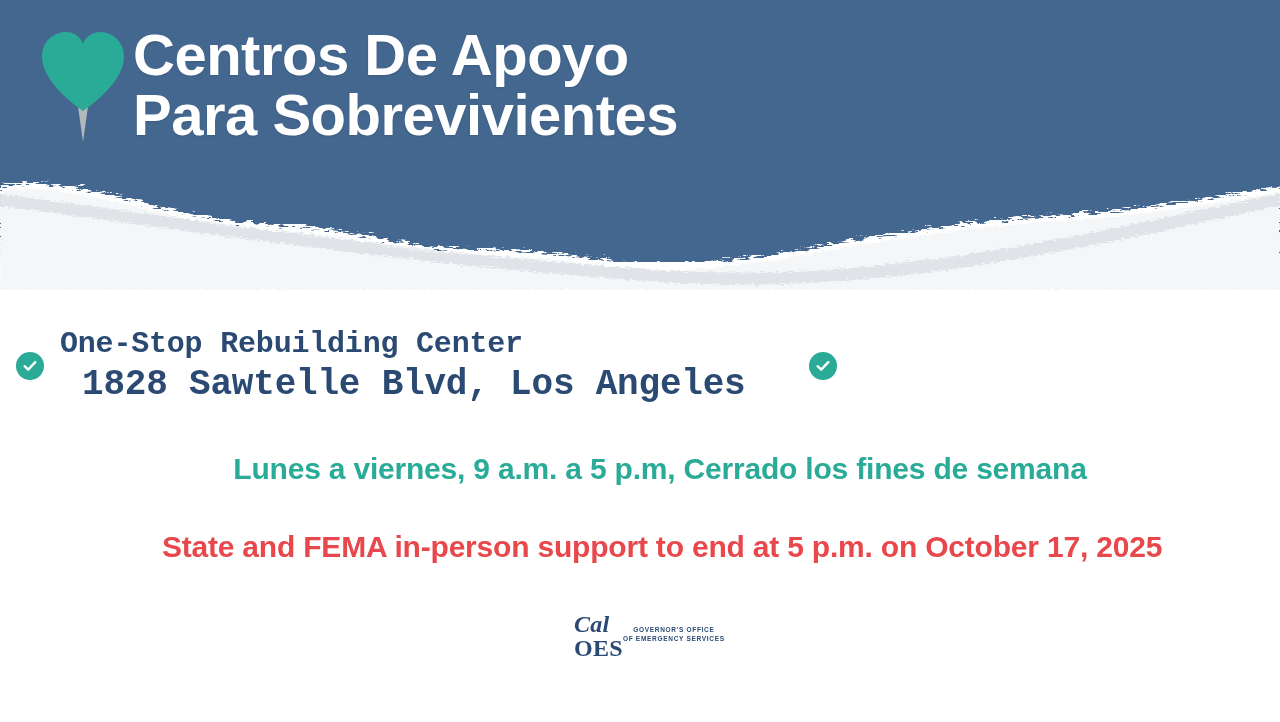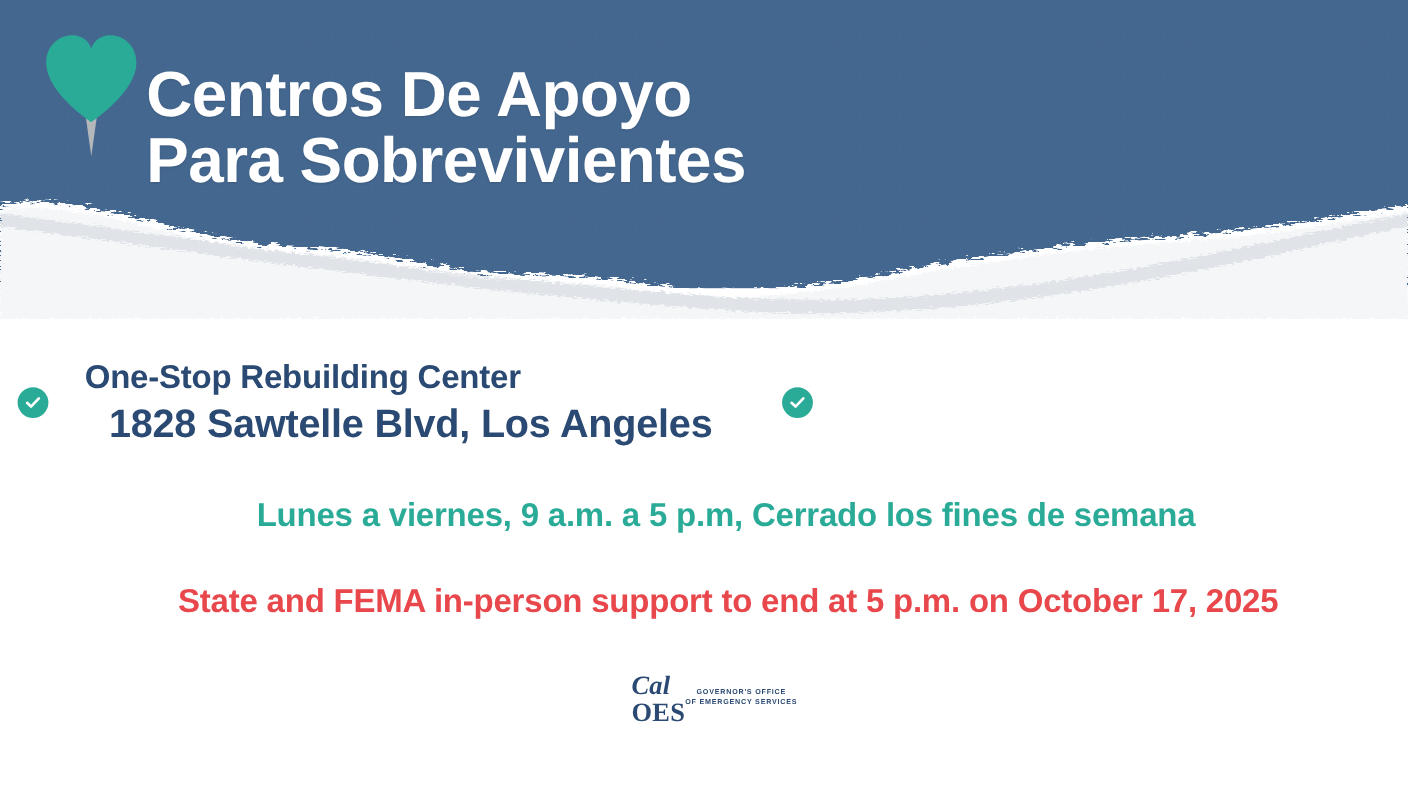--- a/index.html
+++ b/index.html
@@ -68,36 +68,36 @@
     position:absolute;
     left:133px;
     top:25px;
     z-index:5;
     color:#ffffff;
     font-weight:bold;
     font-size:58px;
     line-height:1.03;
     letter-spacing:-0.5px;
     text-shadow:0 1px 2px rgba(0,0,0,.12);
-    margin-top:31px;
   }
   .title-line{ display:block; white-space:nowrap; }
 
   
   .locations{
     position:absolute;
     left:0; top:326px;
     width:1280px;
     display:flex;
     justify-content:flex-start;
   }
   .location{
     display:flex;
     align-items:center;
-    gap:33px;
+    gap:16px;
+    font-family:Liberation Mono, monospace;
   }
   .location.first{ margin-left:16px; }
   .location.second{ margin-left:63px; }
 
   .check-icon{
     flex:0 0 auto;
     width:28px; height:28px;
     border-radius:50%;
     background:#2aab97;
     display:flex;

